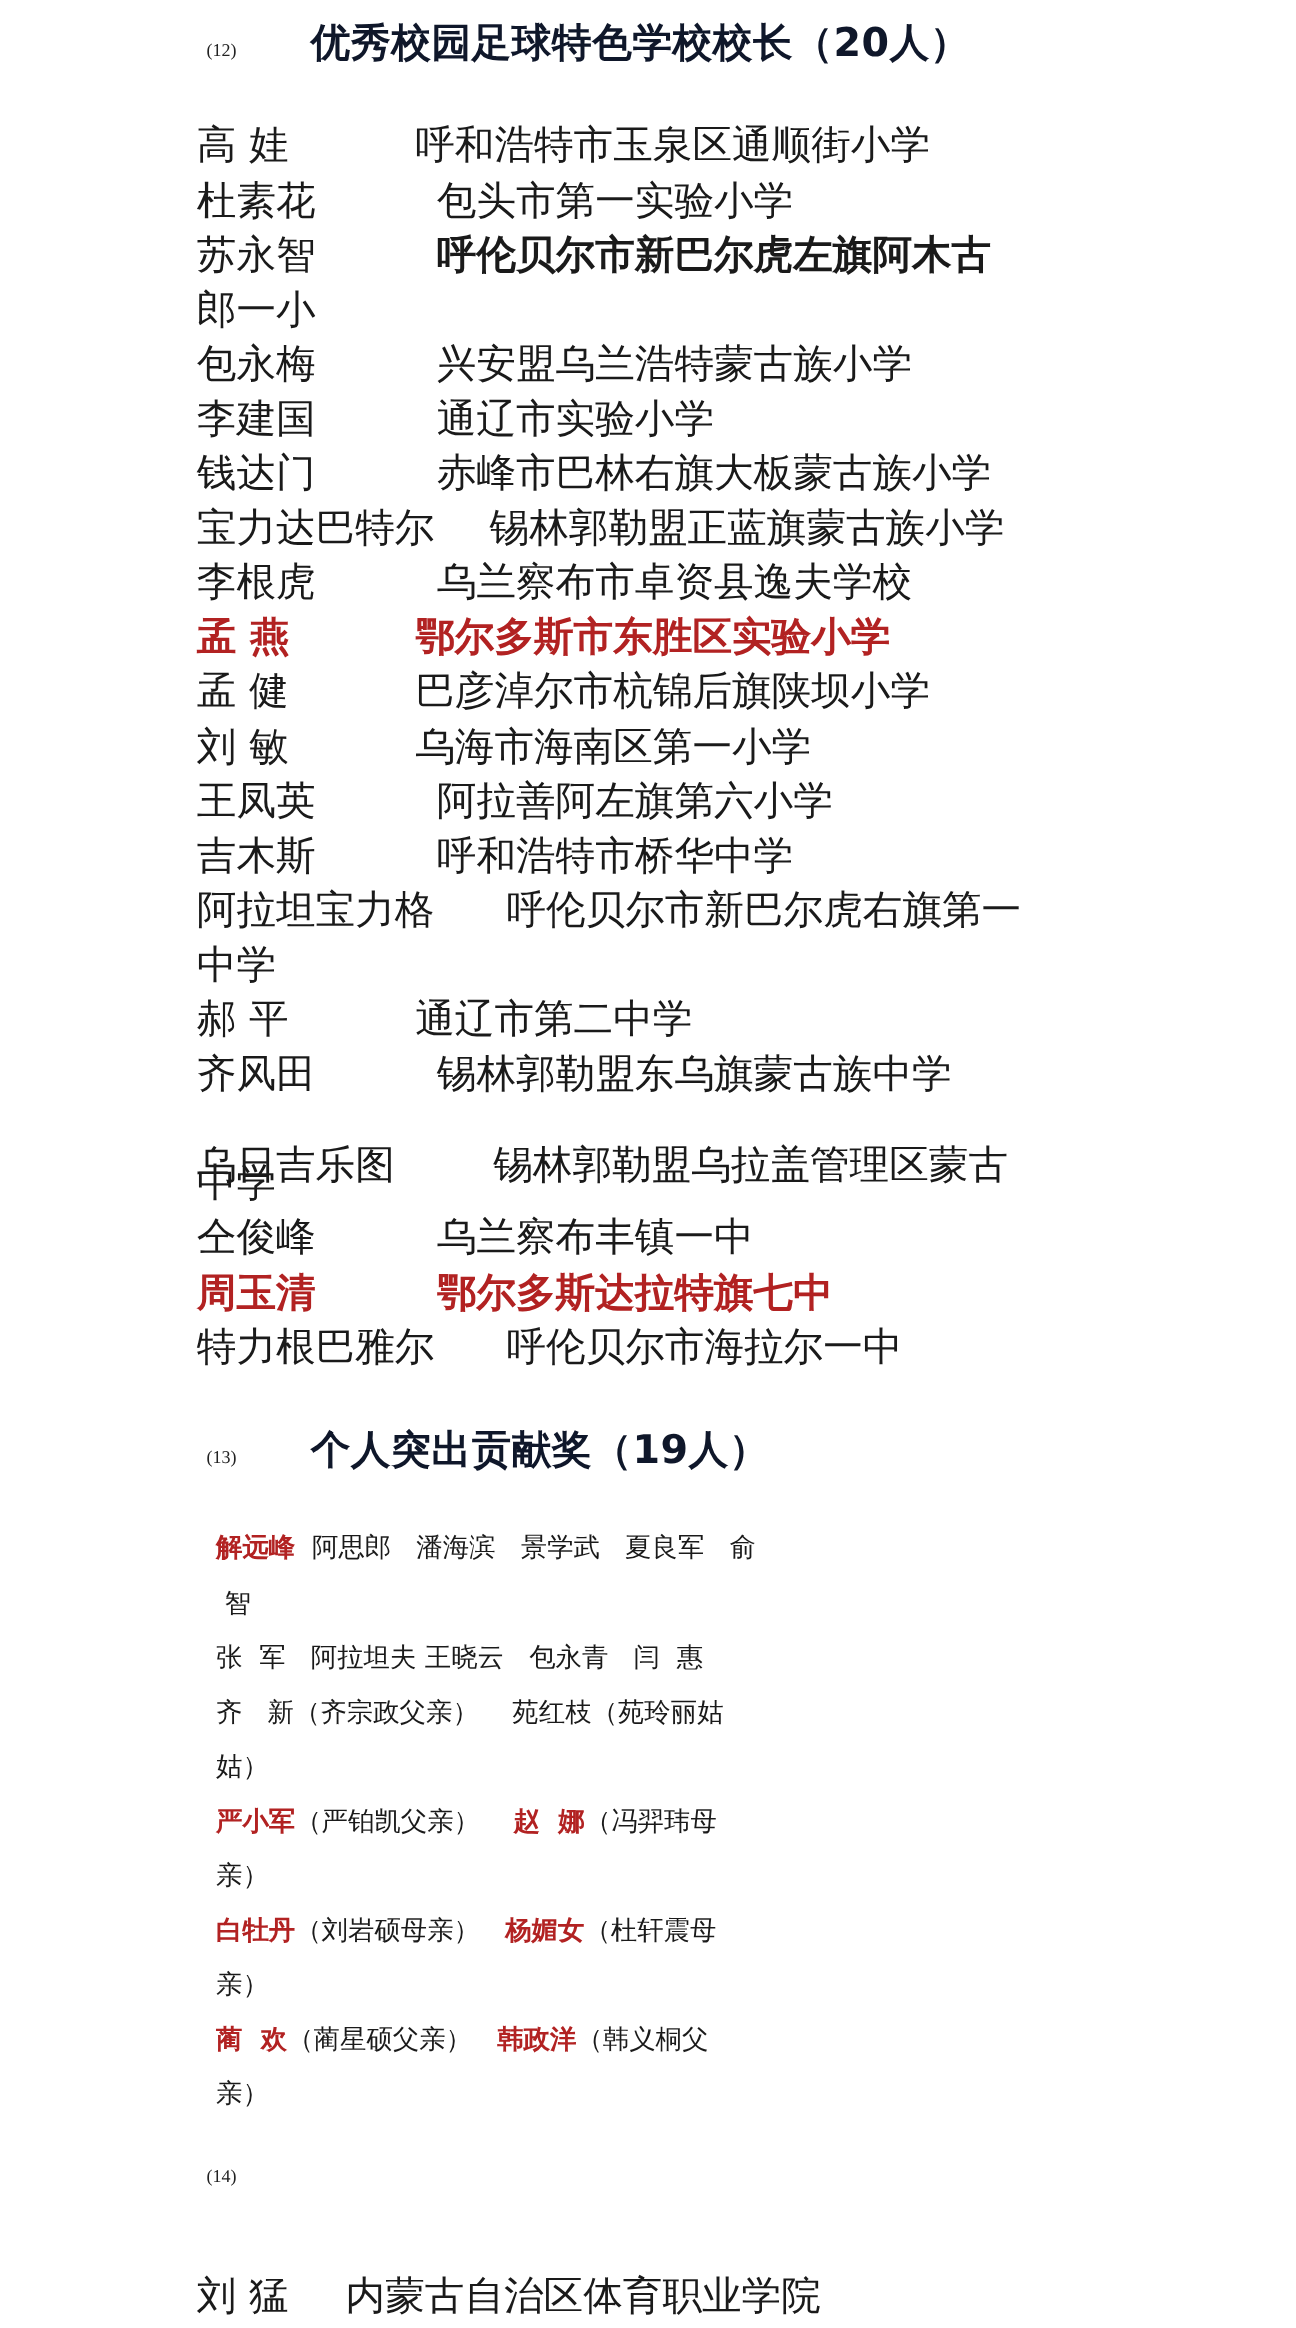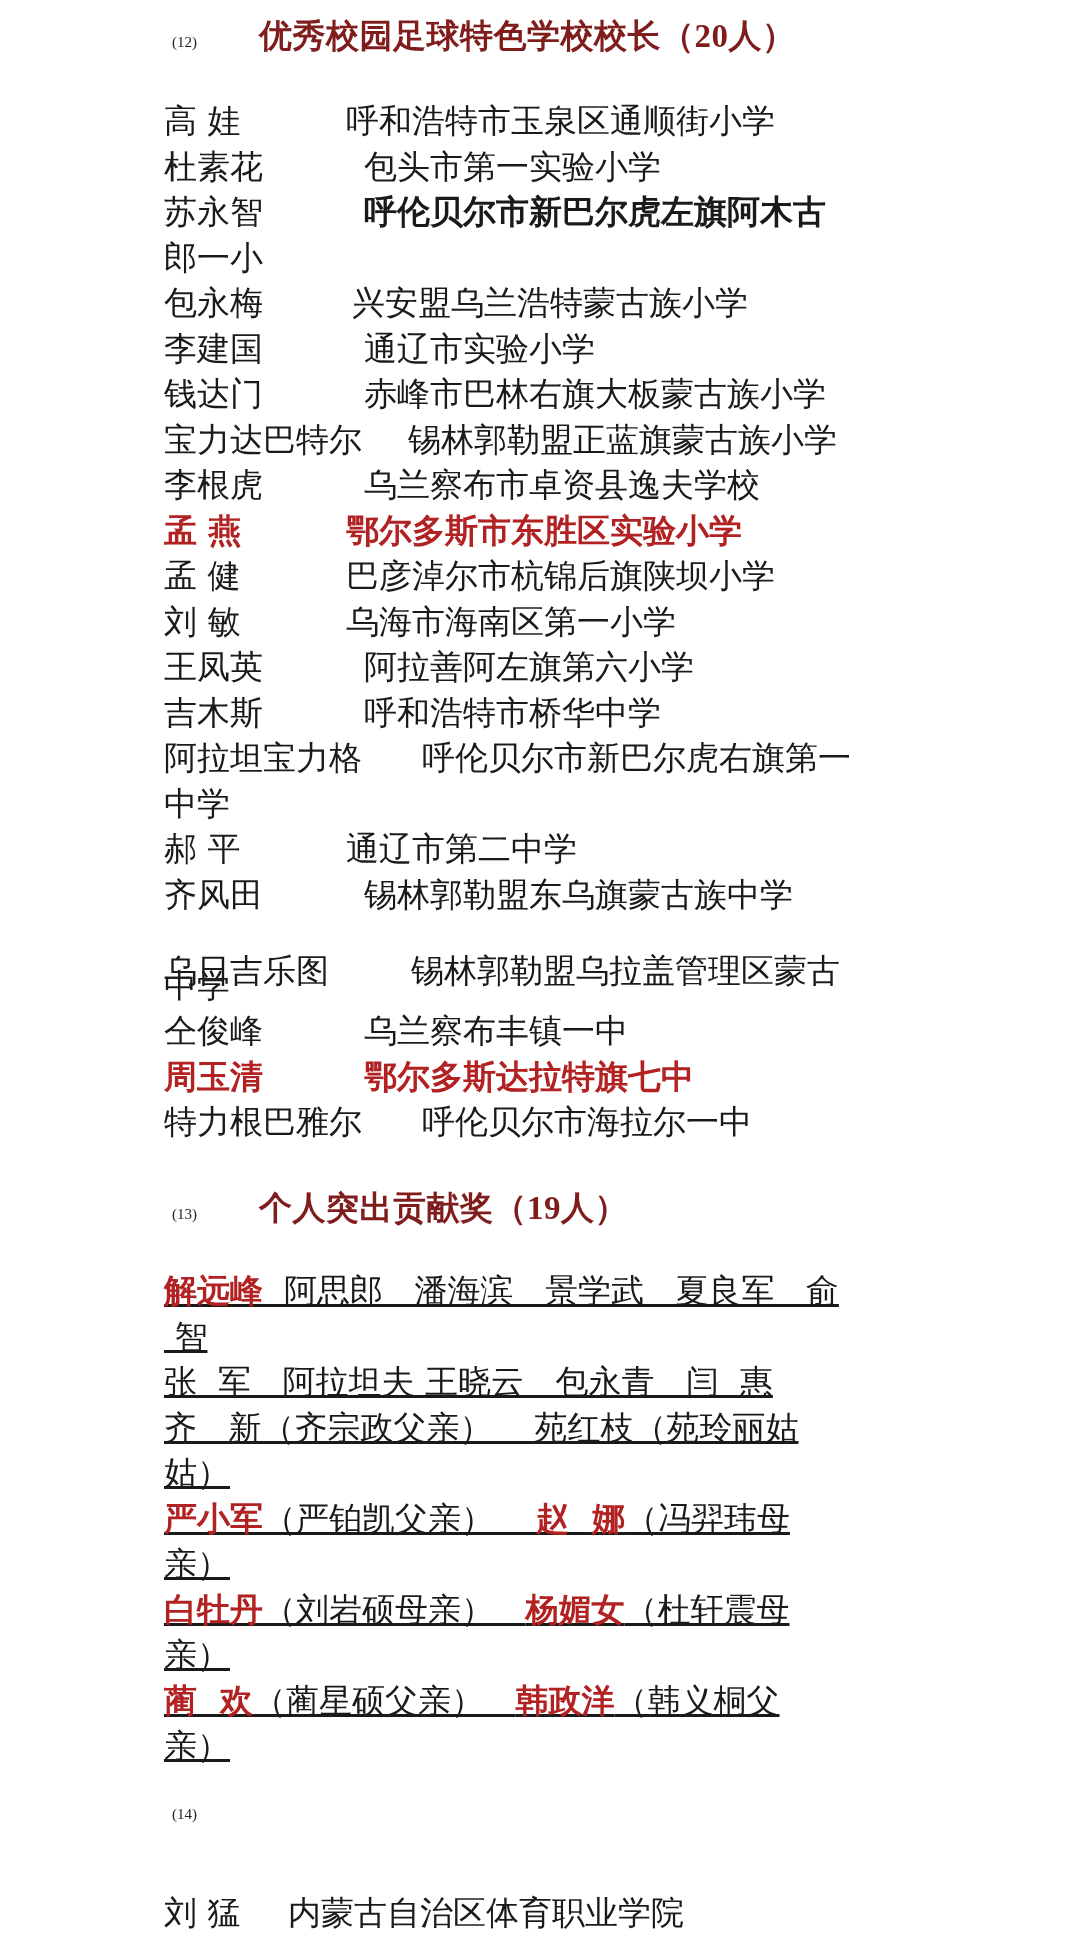--- a/index.html
+++ b/index.html
@@ -1,41 +1,41 @@
 <!DOCTYPE html>
 <html><head>
 <meta charset="utf-8">
 <style>
   html, body { margin: 0; padding: 0; background: #ffffff; }
   body { width: 1080px; height: 1940px; position: relative; overflow: hidden;
          font-family: "DejaVu Sans", "Liberation Sans", sans-serif; color: #111; }
   .heading { position: absolute; left: 172px; display: flex; align-items: baseline; gap: 48px; }
   .heading .num { font-family: "Liberation Serif", serif; font-size: 15px; color: #222; margin-right: 14px; }
-  .heading .title { font-size: 33px; font-weight: bold; color: #7f1d1d; letter-spacing: 0.5px; font-family: Liberation Serif, serif; }
+  .heading .title { font-size: 33px; font-weight: bold; color: #0f172a; letter-spacing: 0.5px; }
   .row { position: absolute; left: 164px; font-size: 33px; line-height: 45px; white-space: nowrap; color: #1a1a1a; }
   .row .name { display: inline-block; }
   .row .school { position: absolute; top: 0; }
   .red { color: #b22222; font-weight: bold; }
-  .wrap { position: absolute; left: 164px; font-size: 33px; line-height: 45px; white-space: nowrap; color: #1a1a1a; text-decoration: underline; }
+  .wrap { position: absolute; left: 180px; font-size: 22px; line-height: 45px; white-space: nowrap; color: #1a1a1a; }
   .seg { display: inline; }
 </style>
 </head>
 <body>
 
 <div class="heading" style="top:14px;">
   <span class="num">(12)</span>
   <span class="title">优秀校园足球特色学校校长（20人）</span>
 </div>
 
 <div id="s12">
     <div class="row" style="top: 98px;"><span class="name">高  娃</span><span class="school" style="left: 182px;">呼和浩特市玉泉区通顺街小学</span></div>
     <div class="row" style="top: 143.5px;"><span class="name">杜素花</span><span class="school" style="left: 200px;">包头市第一实验小学</span></div>
     <div class="row" style="top: 189px;"><span class="name">苏永智</span><span class="school" style="left: 200px; font-weight: bold;">呼伦贝尔市新巴尔虎左旗阿木古</span></div>
     <div class="row" style="top: 234.5px;">郎一小</div>
-    <div class="row" style="top: 280px;"><span class="name">包永梅</span><span class="school" style="left: 188px;">兴安盟乌兰浩特蒙古族小学</span></div>
+    <div class="row" style="top: 280px;"><span class="name">包永梅</span><span class="school" style="left: 200px;">兴安盟乌兰浩特蒙古族小学</span></div>
     <div class="row" style="top: 325.5px;"><span class="name">李建国</span><span class="school" style="left: 200px;">通辽市实验小学</span></div>
     <div class="row" style="top: 371px;"><span class="name">钱达门</span><span class="school" style="left: 200px;">赤峰市巴林右旗大板蒙古族小学</span></div>
     <div class="row" style="top: 416.5px;"><span class="name">宝力达巴特尔</span><span class="school" style="left: 244px;">锡林郭勒盟正蓝旗蒙古族小学</span></div>
     <div class="row" style="top: 462px;"><span class="name">李根虎</span><span class="school" style="left: 200px;">乌兰察布市卓资县逸夫学校</span></div>
     <div class="row red" style="top: 507.5px;"><span class="name">孟  燕</span><span class="school" style="left: 182px;">鄂尔多斯市东胜区实验小学</span></div>
     <div class="row" style="top: 553px;"><span class="name">孟  健</span><span class="school" style="left: 182px;">巴彦淖尔市杭锦后旗陕坝小学</span></div>
     <div class="row" style="top: 598.5px;"><span class="name">刘  敏</span><span class="school" style="left: 182px;">乌海市海南区第一小学</span></div>
     <div class="row" style="top: 644px;"><span class="name">王凤英</span><span class="school" style="left: 200px;">阿拉善阿左旗第六小学</span></div>
     <div class="row" style="top: 689.5px;"><span class="name">吉木斯</span><span class="school" style="left: 200px;">呼和浩特市桥华中学</span></div>
     <div class="row" style="top: 735px;"><span class="name">阿拉坦宝力格</span><span class="school" style="left: 258px;">呼伦贝尔市新巴尔虎右旗第一</span></div>

